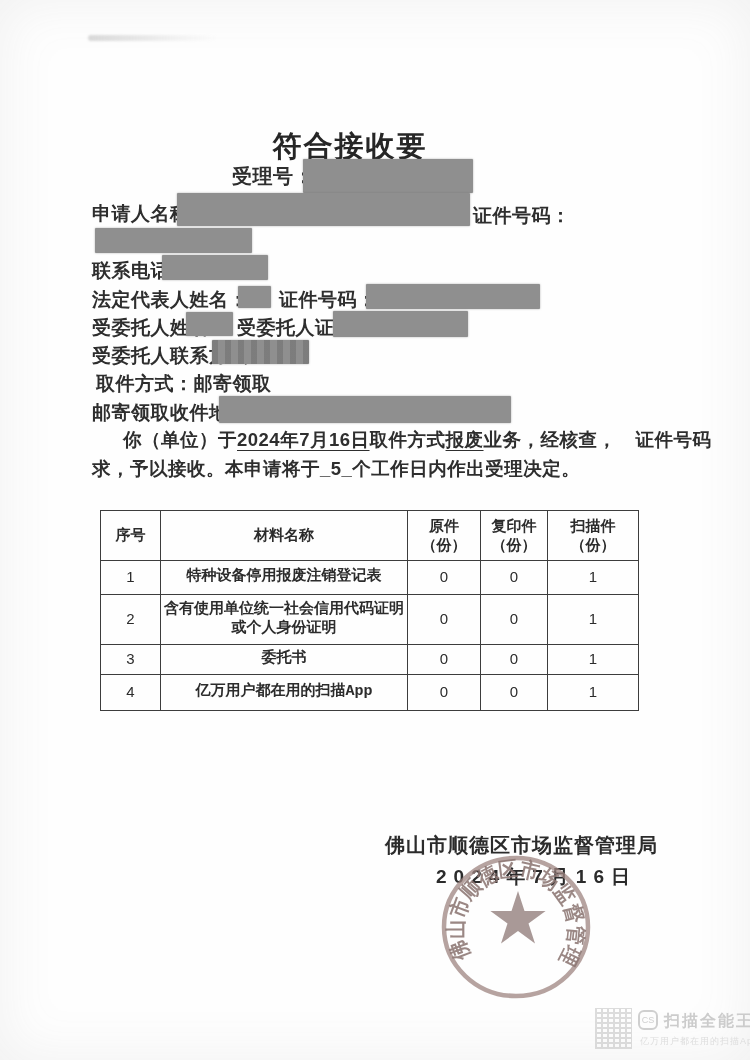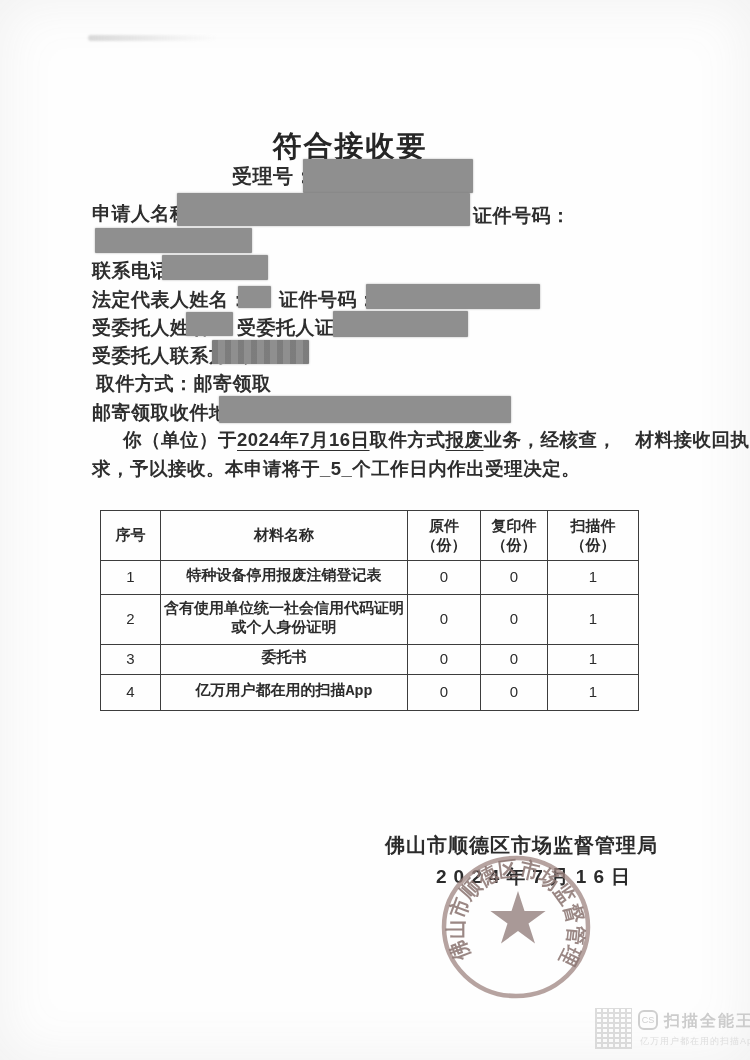--- a/index.html
+++ b/index.html
@@ -79,21 +79,21 @@
 
   <div class="lbl" style="left:92px; top:343px;">受委托人联系方式：</div>
   <div class="redact tex" style="left:212px; top:340px; width:97px; height:24px;"></div>
 
   <div class="lbl" style="left:96px; top:371px;">取件方式：邮寄领取</div>
 
   <div class="lbl" style="left:92px; top:400px;">邮寄领取收件地址：</div>
   <div class="redact" style="left:219px; top:396px; width:292px; height:27px;"></div>
 
   <div class="para" style="top:427px;">
-    <span style="display:inline-block; width:31px;"></span><span>你（单位）于</span><span class="u">2024年7月16日</span><span>取件方式</span><span class="u">报废</span><span>业务，经核查，　材料接收回执</span>
+    <span style="display:inline-block; width:31px;"></span><span>你（单位）于</span><span class="u">2024年7月16日</span><span>取件方式</span><span class="u">报废</span><span>业务，经核查，　证件号码</span>
   </div>
   <div class="para" style="top:456px;">求，予以接收。本申请将于_5_个工作日内作出受理决定。</div>
 
   <table id="mats">
     <colgroup>
       <col style="width:60px">
         <col style="width:247px">
         <col style="width:73px">
         <col style="width:67px">
         <col style="width:91px">

